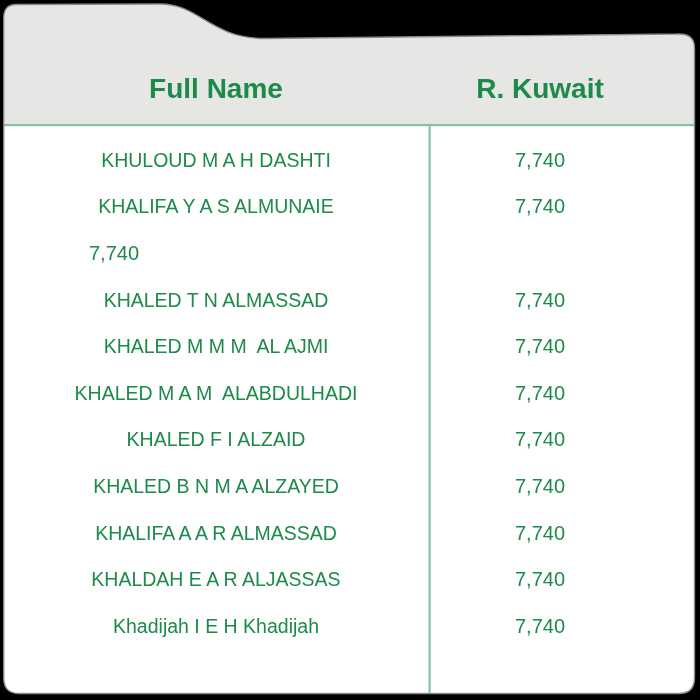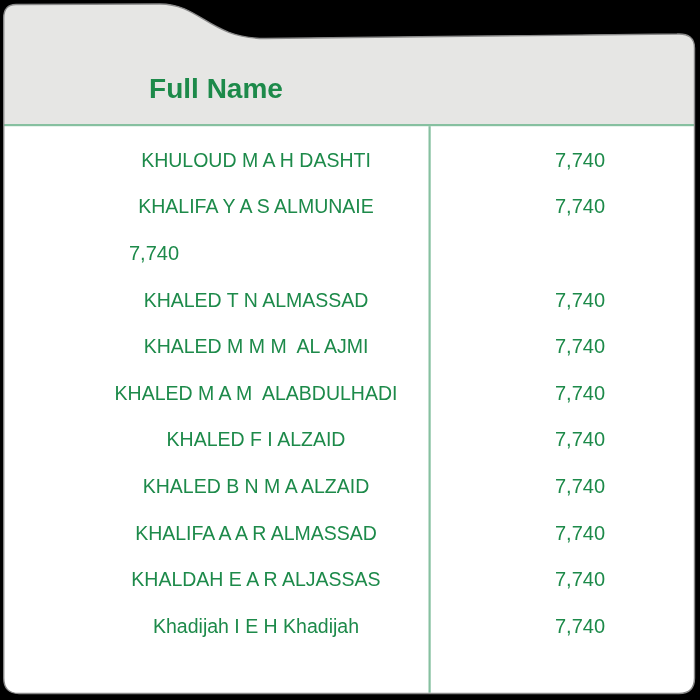--- a/index.html
+++ b/index.html
@@ -39,21 +39,21 @@
     white-space: pre;
   }
   .header-cell.col-name  { width: 426px; }
   .header-cell.col-value { width: 222px; }
 
   .table-body {
     position: absolute; left: 0; top: 124px; width: 692px; height: 566px;
     padding-top: 11px;
     overflow: hidden;
   }
-  .table-row { display: flex; height: 46.6px; padding-left: 40px; }
+  .table-row { display: flex; height: 46.6px; }
   .cell {
     display: flex; align-items: center; justify-content: center;
     white-space: pre;
   }
   .cell.col-name  { width: 426px; color: var(--accent-green); font-size: 19.5px; }
   .cell.col-value { width: 222px; color: var(--accent-green); font-size: 20px; }
 </style>
 </head>
 <body>
 
@@ -68,20 +68,21 @@
 
       <rect class="header-underline" x="1" y="122" width="690" height="2.2"></rect>
 
       <rect class="column-divider-line" x="425.5" y="124.2" width="2.2" height="566.5"></rect>
 
       <path class="card-shape-outline" d="M 0.75 16 Q 0.75 2.5 13 2.5 L 157 2 C 197 2 207 36.5 262 36.5 L 674 32 Q 691.5 31 691.5 46 L 691.5 676 Q 691.5 691.5 676 691.5 L 16 691.5 Q 0.75 691.5 0.75 676 Z"></path>
     </svg>
 
     <div class="header-row">
       <div class="header-cell col-name">Full Name</div>
+      <div class="header-cell col-value">R. Kuwait</div>
     </div>
 
     <div class="table-body">
   <div class="table-row">
     <div class="cell col-name">KHULOUD M A H DASHTI</div>
     <div class="cell col-value">7,740</div>
   </div>
 
   <div class="table-row">
     <div class="cell col-name">KHALIFA Y A S ALMUNAIE</div>
@@ -106,21 +107,21 @@
     <div class="cell col-name">KHALED M A M  ALABDULHADI</div>
     <div class="cell col-value">7,740</div>
   </div>
 
   <div class="table-row">
     <div class="cell col-name">KHALED F I ALZAID</div>
     <div class="cell col-value">7,740</div>
   </div>
 
   <div class="table-row">
-    <div class="cell col-name">KHALED B N M A ALZAID</div>
+    <div class="cell col-name">KHALED B N M A ALZAYED</div>
     <div class="cell col-value">7,740</div>
   </div>
 
   <div class="table-row">
     <div class="cell col-name">KHALIFA A A R ALMASSAD</div>
     <div class="cell col-value">7,740</div>
   </div>
 
   <div class="table-row">
     <div class="cell col-name">KHALDAH E A R ALJASSAS</div>

